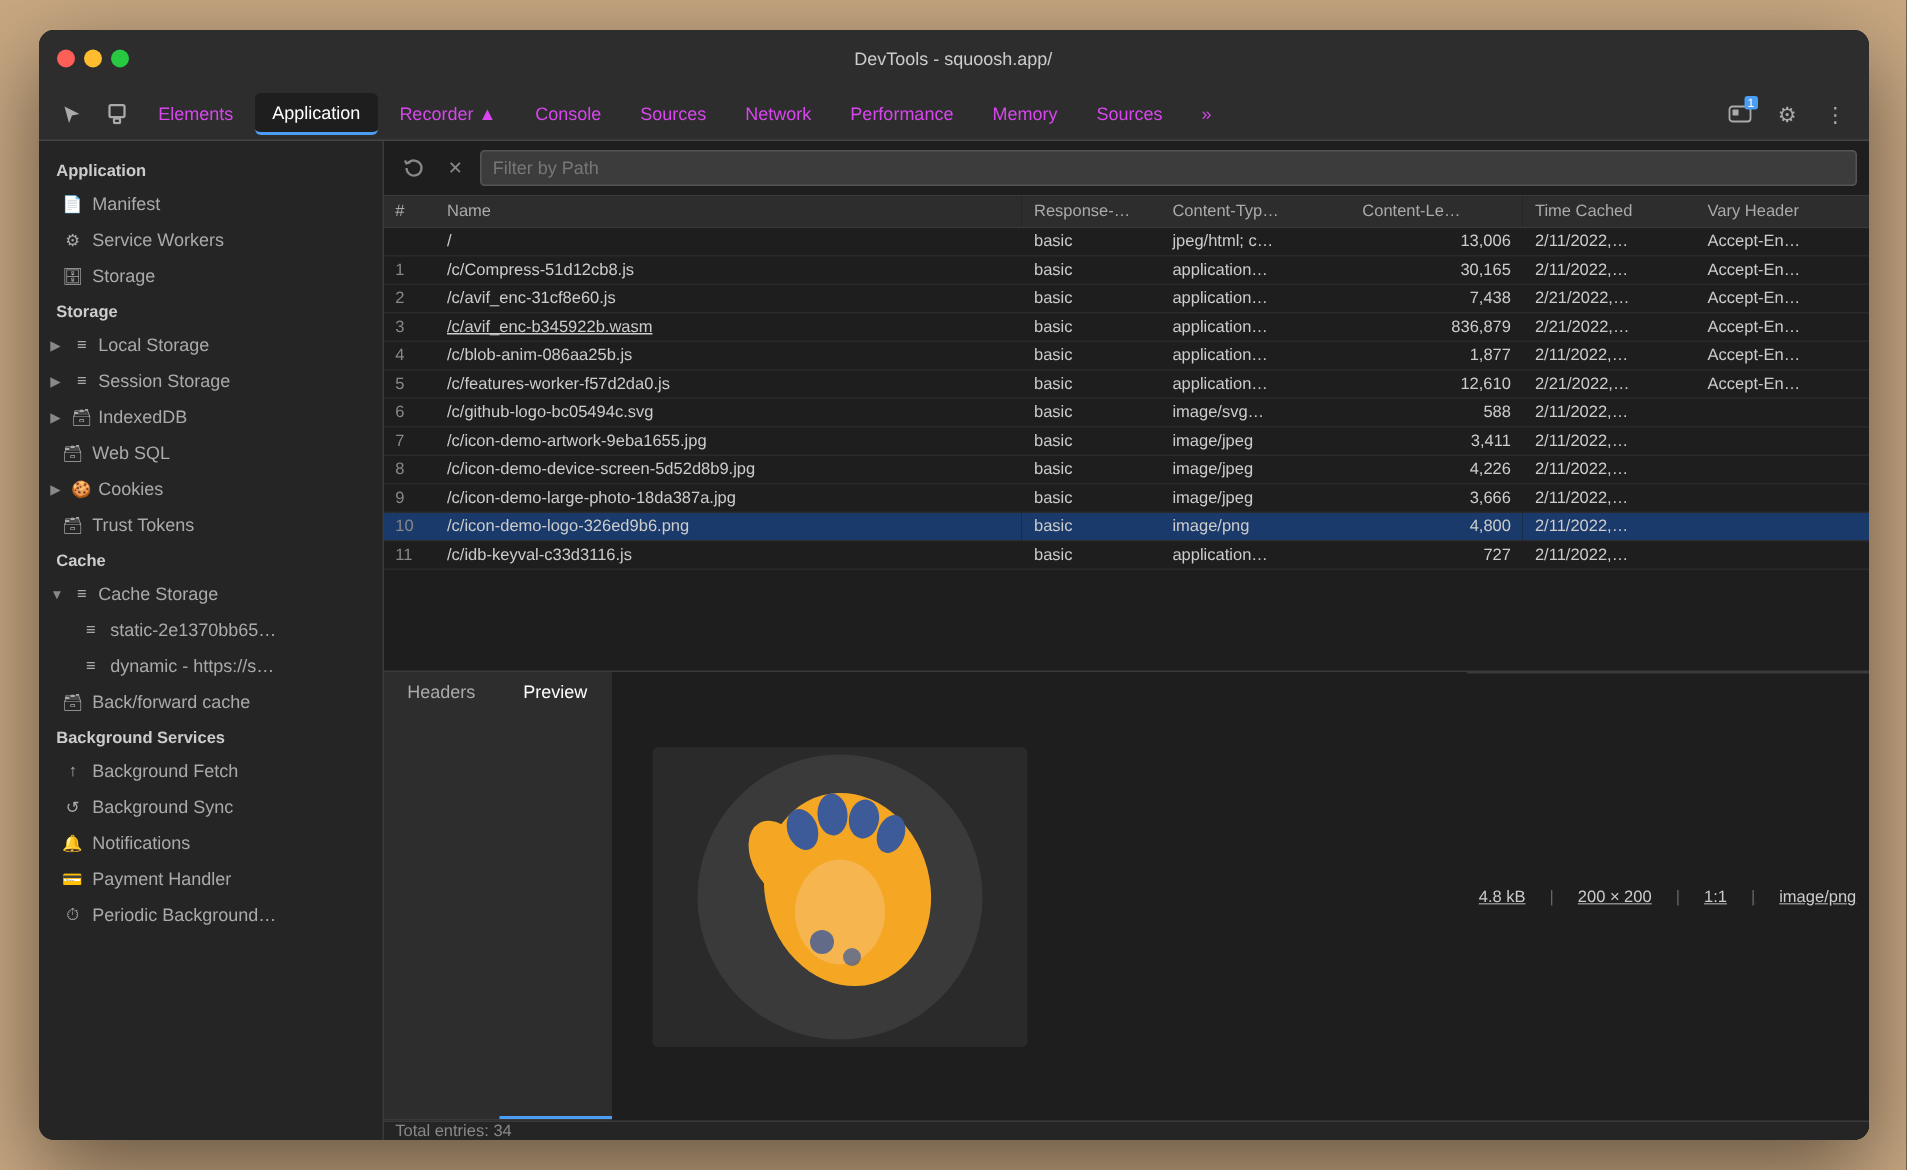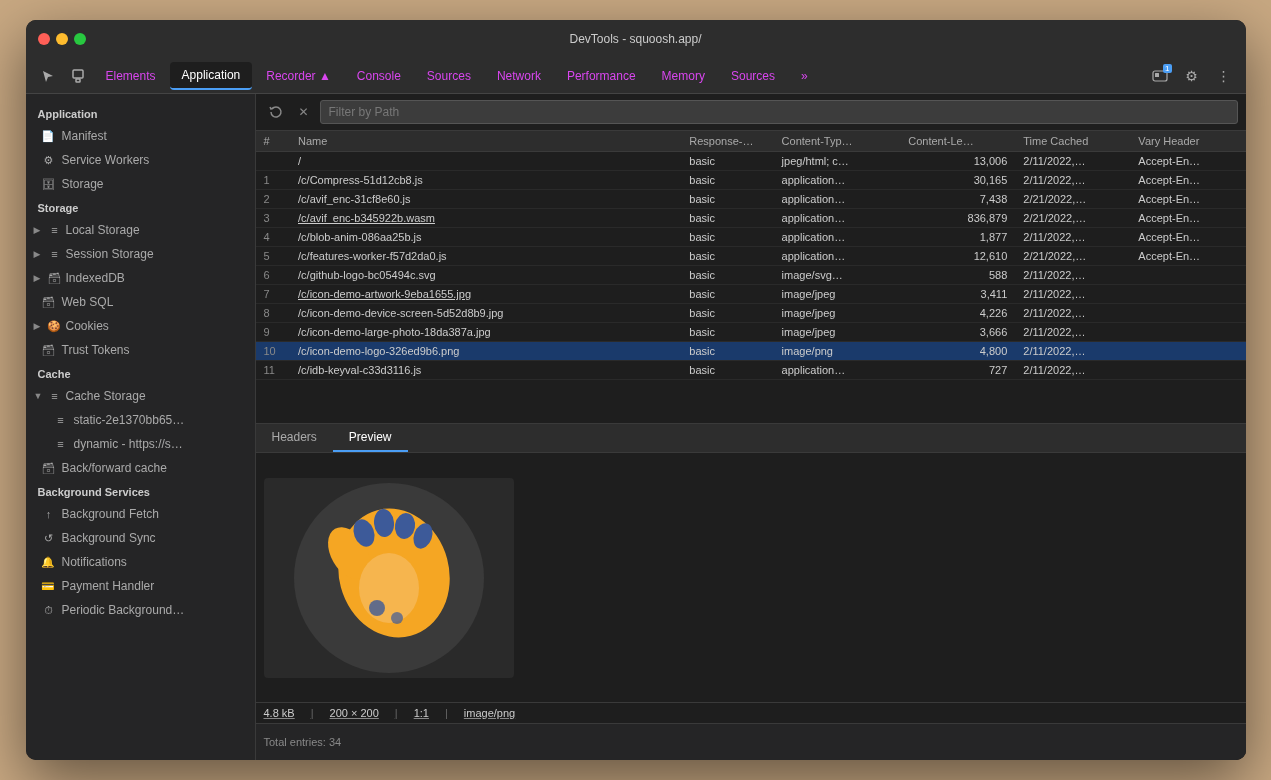--- a/index.html
+++ b/index.html
@@ -250,21 +250,21 @@
     .col-response { width: 80px; }
     .col-content-type { width: 110px; }
     .col-content-len { width: 100px; }
     .col-time { width: 100px; }
     .col-vary { width: 100px; }
     
     .preview-panel {
       height: 300px;
       border-top: 1px solid #3a3a3a;
       display: flex;
-      flex-direction: column;
+      flex-direction: row;
       flex-shrink: 0;
       gap: 19px;
     }
     .preview-tabs {
       display: flex;
       background: #2d2d2d;
       border-bottom: 1px solid #3a3a3a;
       flex-shrink: 0;
     }
     .preview-tab {
@@ -308,21 +308,21 @@
       gap: 16px;
       align-items: center;
       padding: 4px 8px;
       border-top: 1px solid #3a3a3a;
       flex-shrink: 0;
       text-decoration: underline;
     }
     .preview-info span { color: #ccc; }
     .status-bar {
       display: flex;
-      padding: 12px 8px;
+      padding: 0 8px;
       border-top: 1px solid #3a3a3a;
       color: #888;
       font-size: 11px;
       flex-shrink: 0;
       background: #252526;
       text-align: right;
     }
   </style>
 </head>
 <body>
@@ -549,21 +549,21 @@
     <td style="color:#888">6</td>
     <td style="max-width:340px;overflow:hidden;text-overflow:ellipsis;">/c/github-logo-bc05494c.svg</td>
     <td>basic</td>
     <td>image/svg…</td>
     <td style="text-align:right">588</td>
     <td>2/11/2022,…</td>
     <td></td>
   </tr>
               <tr>
     <td style="color:#888">7</td>
-    <td style="max-width:340px;overflow:hidden;text-overflow:ellipsis;text-decoration:underline;">/c/icon-demo-artwork-9eba1655.jpg</td>
+    <td style="max-width:340px;overflow:hidden;text-overflow:ellipsis;">/c/icon-demo-artwork-9eba1655.jpg</td>
     <td>basic</td>
     <td>image/jpeg</td>
     <td style="text-align:right">3,411</td>
     <td>2/11/2022,…</td>
     <td></td>
   </tr>
               <tr>
     <td style="color:#888">8</td>
     <td style="max-width:340px;overflow:hidden;text-overflow:ellipsis;">/c/icon-demo-device-screen-5d52d8b9.jpg</td>
     <td>basic</td>

